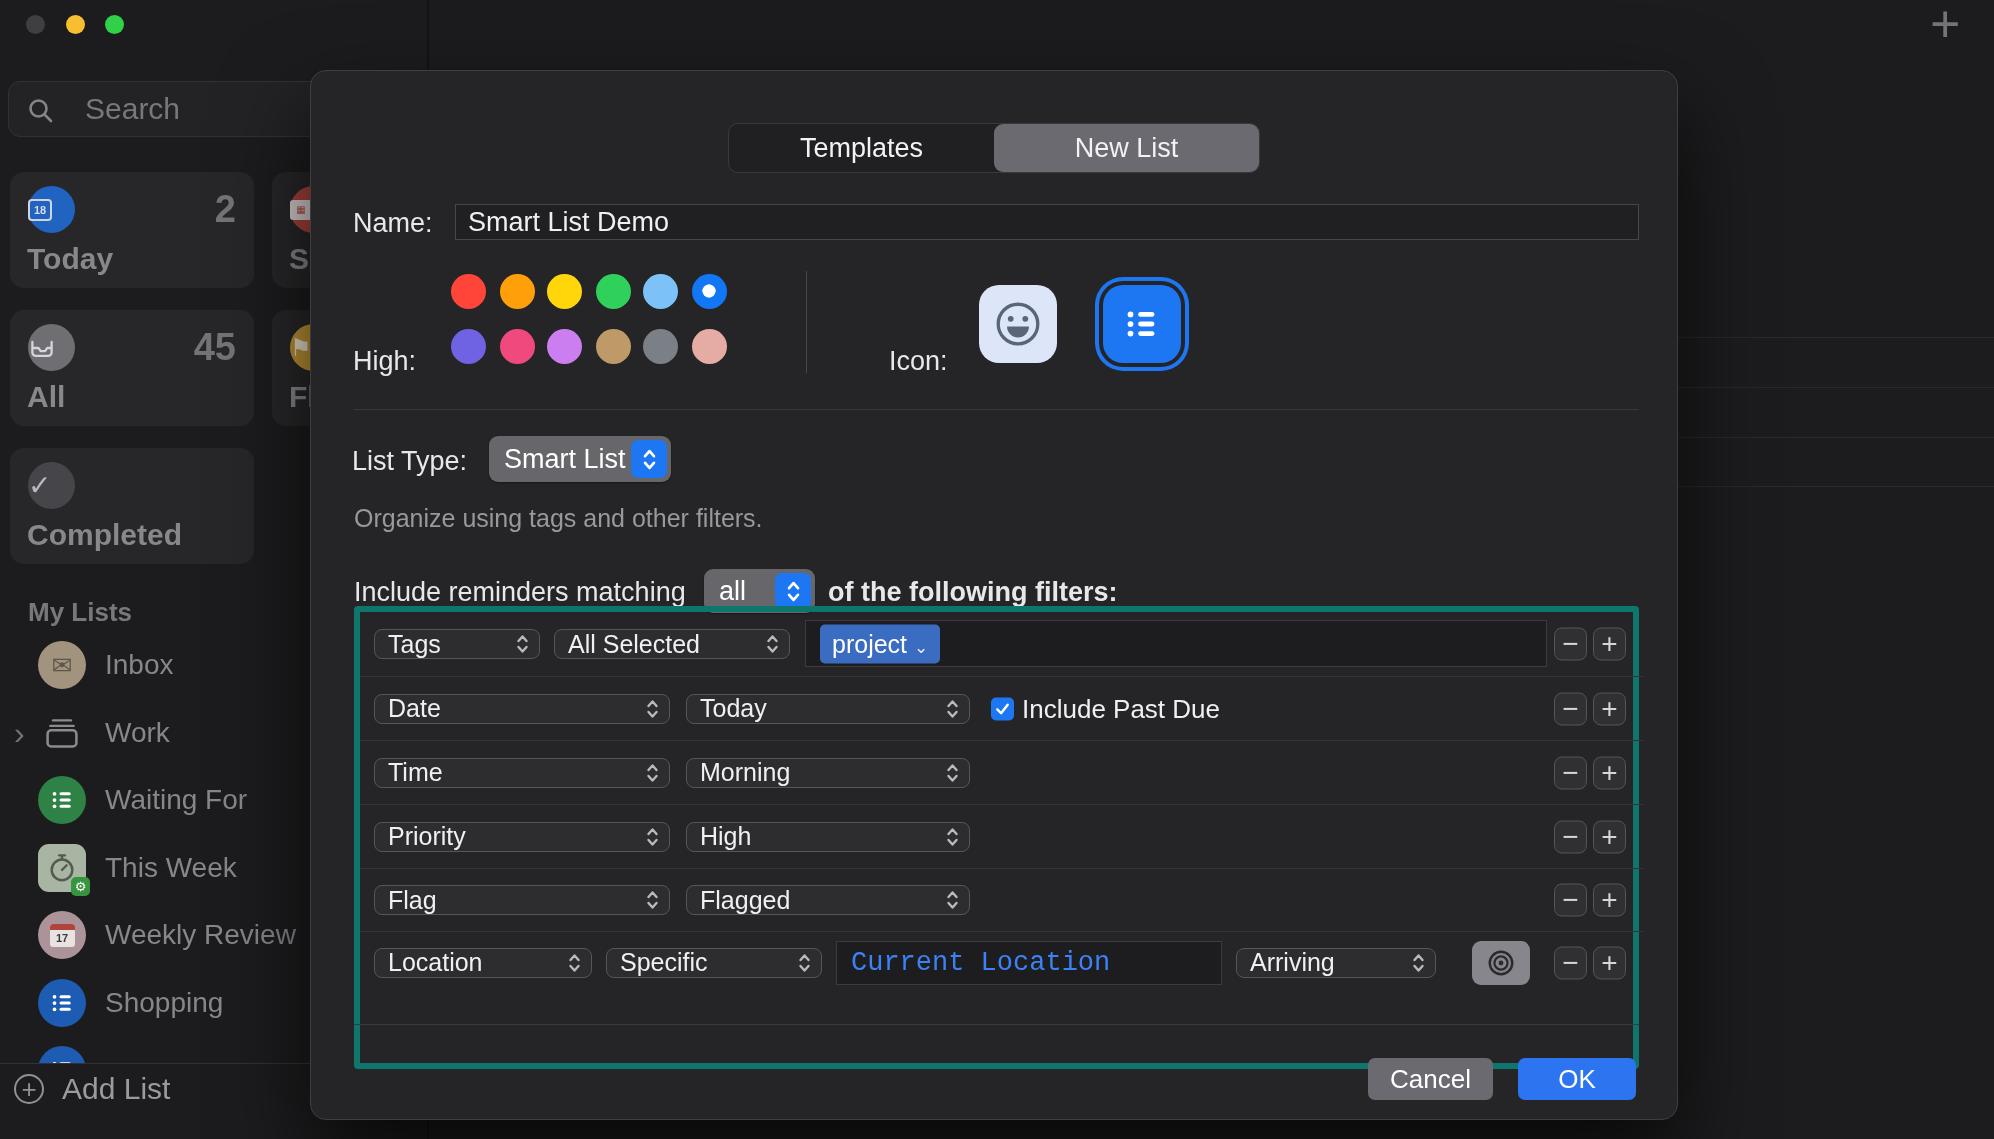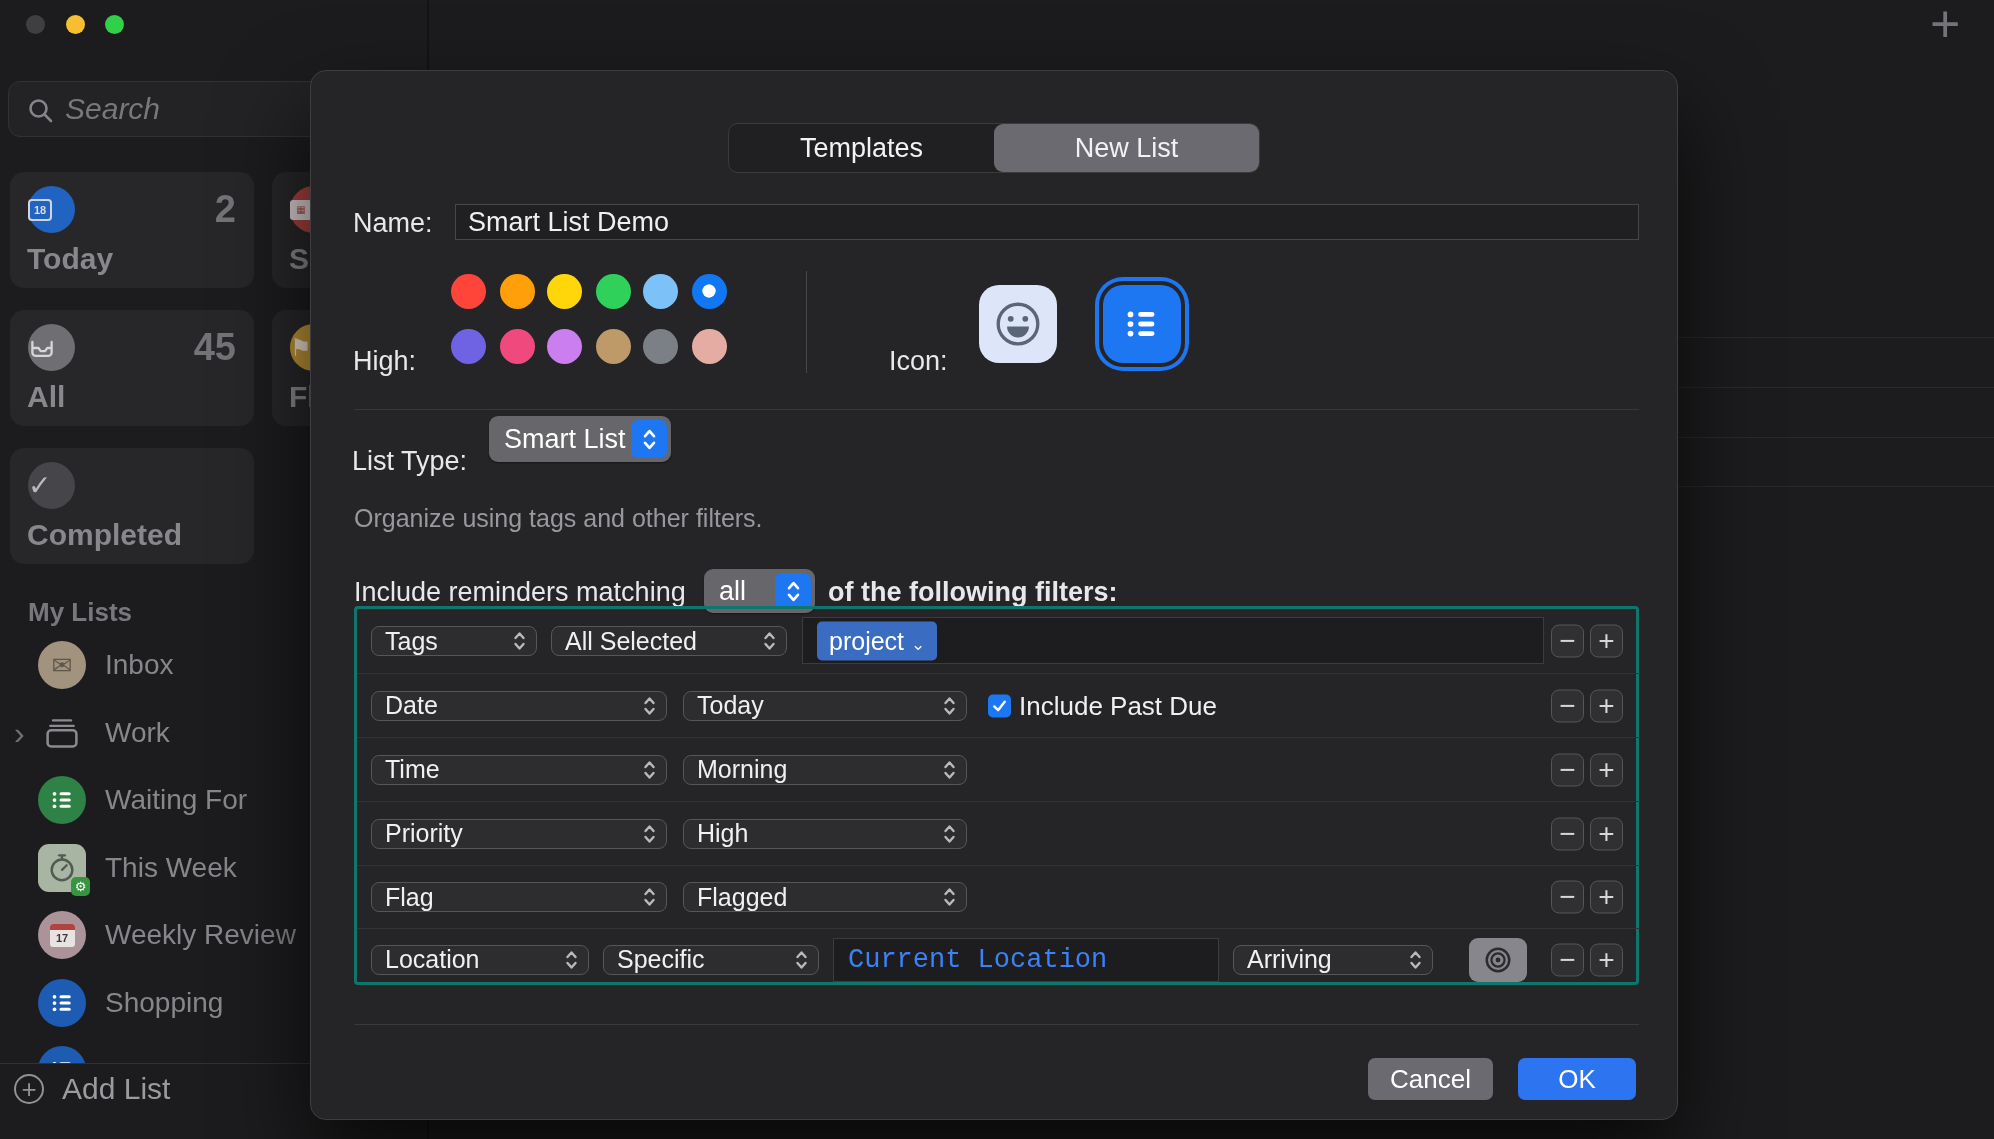--- a/index.html
+++ b/index.html
@@ -75,22 +75,22 @@
   .popup .ptext { font-size:25px; color:#f0f0f2; padding-left:13px; white-space:nowrap; }
   .popup .pchev { position:absolute; right:8px; top:50%; transform:translateY(-50%); display:flex; }
 
   .graypopup { position:absolute; background:#66666b; border-radius:9px; display:flex;
     align-items:center; box-shadow:0 1px 2px rgba(0,0,0,.4); }
   .graypopup .gtext { font-size:27px; color:#fff; padding-left:15px; white-space:nowrap; }
   .graypopup .bluepill { position:absolute; right:4px; top:4px; bottom:4px; width:36px;
     border-radius:7px; display:flex; align-items:center; justify-content:center; }
 
   #sep-icons { position:absolute; left:43px; top:338px; width:1285px; height:1px; background:#38383b; }
-  #filterbox { position:absolute; left:43px; top:535px; width:1285px; height:379px;
-    border:3px solid #0f766e; border-radius:4px; }
+  #filterbox { position:absolute; left:43px; top:535px; width:1285px; height:463px;
+    border:6px solid #0f766e; border-radius:4px; }
   .frow { position:absolute; left:0; width:1283px; }
   .frow + .frow { border-top:1px solid #333336; }
   .fbtn { position:absolute; width:33px; height:33px; border:1.5px solid #56565a; border-radius:8px;
     background:rgba(255,255,255,0.05); color:#d6d6d9; font-size:28px; line-height:29px; text-align:center; }
   #tagfield { position:absolute; background:#1d1d1f; border:1px solid #3c3c3f; }
   .tagtoken { position:absolute; left:14px; top:50%; transform:translateY(-50%); background:#3a6cc2;
     border-radius:5px; color:#fff; font-size:25px; font-weight:500; padding:5px 12px; white-space:nowrap; }
   .cbx { position:absolute; width:23px; height:23px; border-radius:5px; display:flex;
     align-items:center; justify-content:center; }
   #locfield { position:absolute; background:#1d1d1f; border:1px solid #3c3c3f; }
@@ -117,21 +117,21 @@
     <div class="traffic" id="tl1" style="left: 66px; background: rgb(246, 190, 48);"></div>
     <div class="traffic" id="tl2" style="left: 105px; background: rgb(49, 208, 73);"></div>
 
     <div id="searchbox">
       <span class="abs" style="left:18px;top:15px;">
         <svg width="28" height="28" viewBox="0 0 28 28">
             <circle cx="11.5" cy="11.5" r="8" fill="none" stroke="#84848a" stroke-width="2.6"></circle>
             <line x1="17.5" y1="17.5" x2="24" y2="24" stroke="#84848a" stroke-width="2.6" stroke-linecap="round"></line>
           </svg>
       </span>
-      <input style="margin-left: 56px; font-style: italic;" placeholder="Search">
+      <input style="margin-left: 76px;" placeholder="Search">
     </div>
 
     <div id="cards">
         <div class="card" style="left: 10px; top: 172px;">
           <div class="cicon" style="background: rgb(33, 99, 192);">
             <div style="width:24px;height:22px;border:2px solid #cfd4dd;border-radius:4px;color:#d7dbe2;font-size:11px;font-weight:700;display:flex;align-items:center;justify-content:center;">18</div>
           </div>
           <div class="ccount">2</div>
           <div class="clabel">Today</div>
         </div>
@@ -306,21 +306,21 @@
         <circle cx="12" cy="24" r="3" fill="#fff"></circle>
           <rect x="20" y="21.5" width="17" height="5" rx="2.5" fill="#fff"></rect>
         <circle cx="12" cy="34" r="3" fill="#fff"></circle>
           <rect x="20" y="31.5" width="17" height="5" rx="2.5" fill="#fff"></rect>
       </svg>
     </div>
 
     <div id="sep-icons"></div>
 
     <div class="dlabel" style="left:41px;top:375px;">List Type:</div>
-    <div class="graypopup" id="listtype-popup" style="left:178px;top:345px;width:182px;height:46px;">
+    <div class="graypopup" id="listtype-popup" style="left:178px;top:365px;width:182px;height:46px;">
       <span class="gtext">Smart List</span>
       <span class="bluepill" style="background: rgb(29, 118, 242);">
           <svg width="19" height="25" viewBox="0 0 17 22" fill="none" stroke="#ffffff" stroke-width="2.4" stroke-linecap="round" stroke-linejoin="round">
             <path d="M4.5 8 L8.5 3.5 L12.5 8"></path>
             <path d="M4.5 14 L8.5 18.5 L12.5 14"></path>
           </svg>
         </span>
     </div>
     <div class="hint" style="left:43px;top:433px;">Organize using tags and other filters.</div>
 

